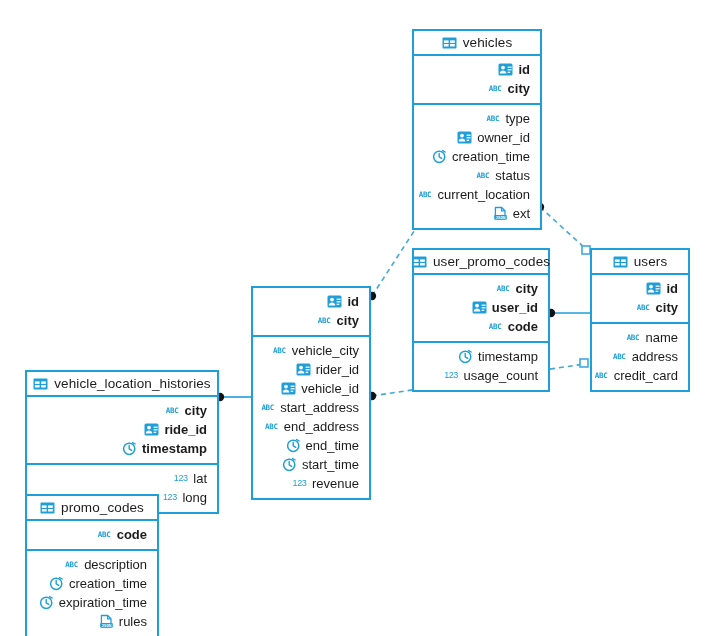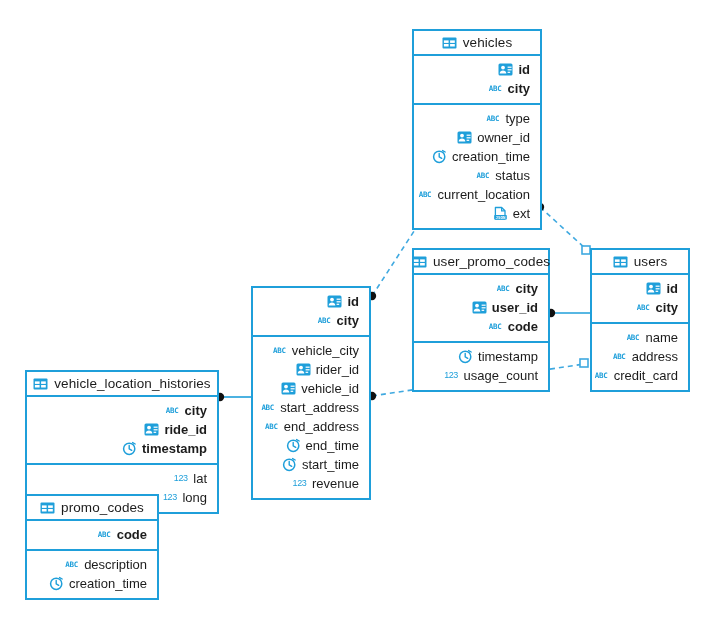--- a/index.html
+++ b/index.html
@@ -485,17 +485,38 @@
           <div class="field-row">
             <span class="ico">
               <svg width="15" height="15" viewBox="0 0 15 15">
                 <circle cx="7.2" cy="7.8" r="5.6" fill="#ffffff" stroke="#1f9fda" stroke-width="1.5"></circle>
                 <path d="M7.2 4.4 L7.2 7.8 L9.7 9.3" fill="none" stroke="#1f9fda" stroke-width="1.4" stroke-linecap="round"></path>
                 <path d="M10.6 1.6 L13.2 3.0" fill="none" stroke="#1f9fda" stroke-width="1.4" stroke-linecap="round"></path>
               </svg>
             </span>
             <span class="field-name">creation_time</span>
           </div>
+          <div class="field-row">
+            <span class="ico">
+              <svg width="15" height="15" viewBox="0 0 15 15">
+                <circle cx="7.2" cy="7.8" r="5.6" fill="#ffffff" stroke="#1f9fda" stroke-width="1.5"></circle>
+                <path d="M7.2 4.4 L7.2 7.8 L9.7 9.3" fill="none" stroke="#1f9fda" stroke-width="1.4" stroke-linecap="round"></path>
+                <path d="M10.6 1.6 L13.2 3.0" fill="none" stroke="#1f9fda" stroke-width="1.4" stroke-linecap="round"></path>
+              </svg>
+            </span>
+            <span class="field-name">expiration_time</span>
+          </div>
+          <div class="field-row">
+            <span class="ico">
+              <svg width="15" height="15" viewBox="0 0 15 15">
+                <path d="M2.4 1.5 h6.2 l3.4 3.3 v8.2 h-9.6 z" fill="#ffffff" stroke="#1f9fda" stroke-width="1.3" stroke-linejoin="round"></path>
+                <path d="M8.6 1.5 v3.3 h3.4" fill="none" stroke="#1f9fda" stroke-width="1.2"></path>
+                <rect x="1.2" y="9.1" width="12.6" height="4.3" rx="0.6" fill="#1f9fda"></rect>
+                <text x="7.5" y="12.6" font-size="4.1" font-family="DejaVu Sans Mono, monospace" font-weight="bold" fill="#ffffff" text-anchor="middle">JSON</text>
+              </svg>
+            </span>
+            <span class="field-name">rules</span>
+          </div>
         </div>
       </div>
     </div>
 
 </div>
 
 </body></html>

